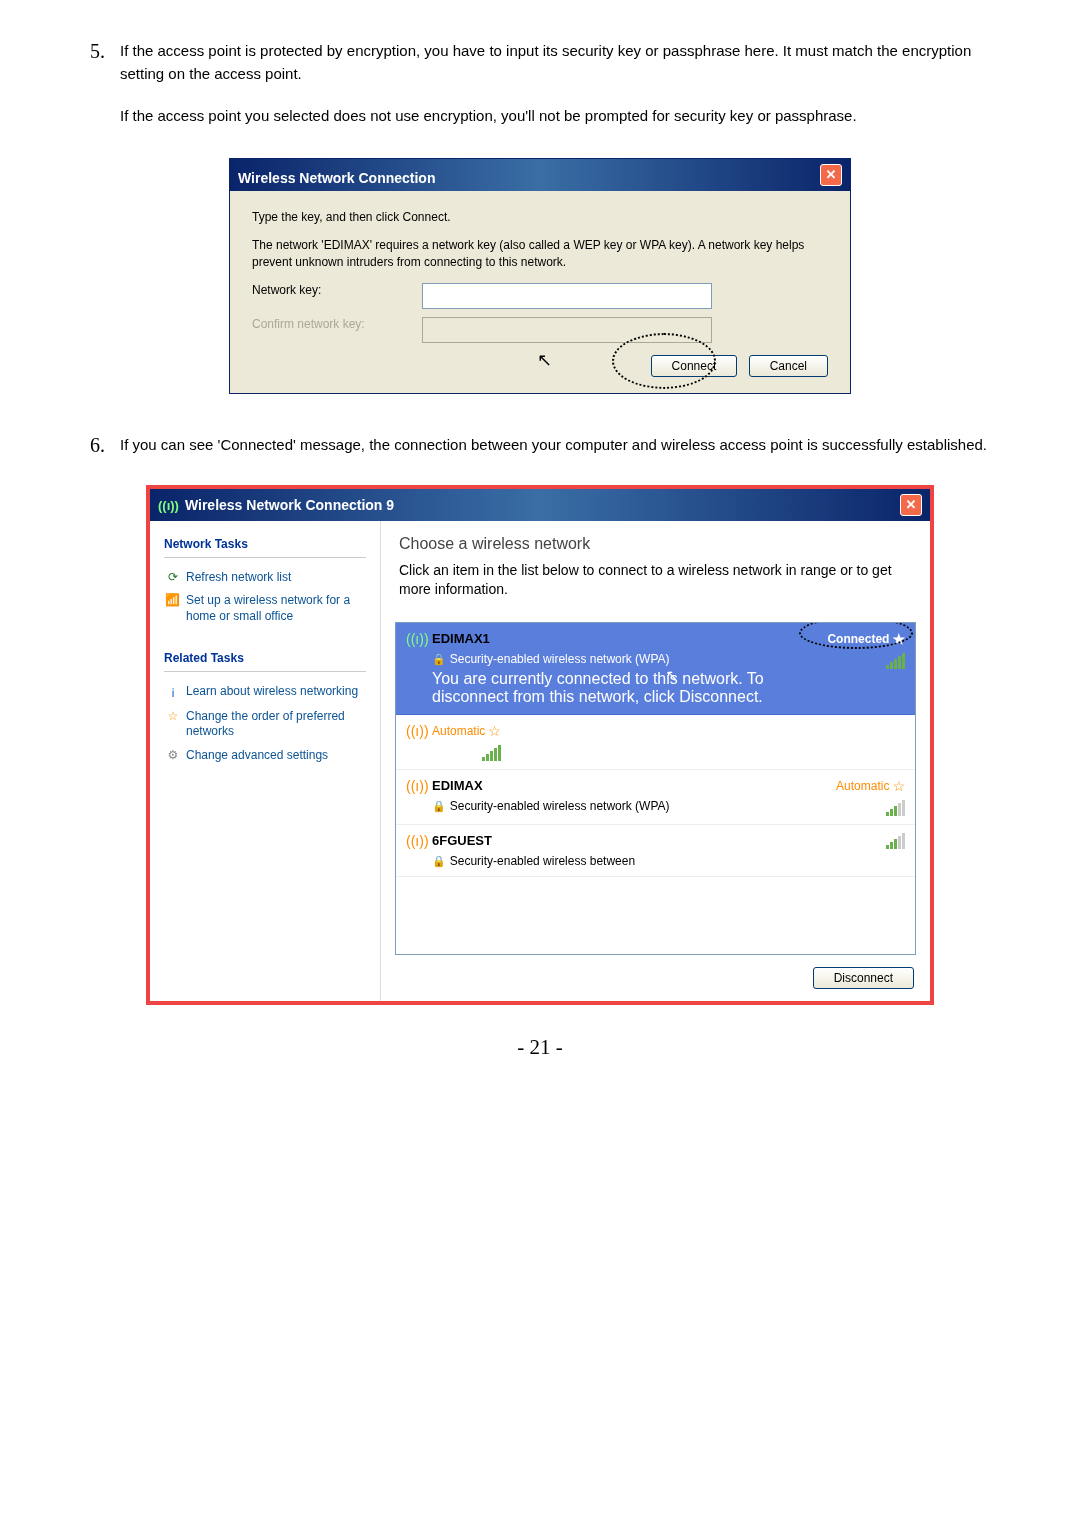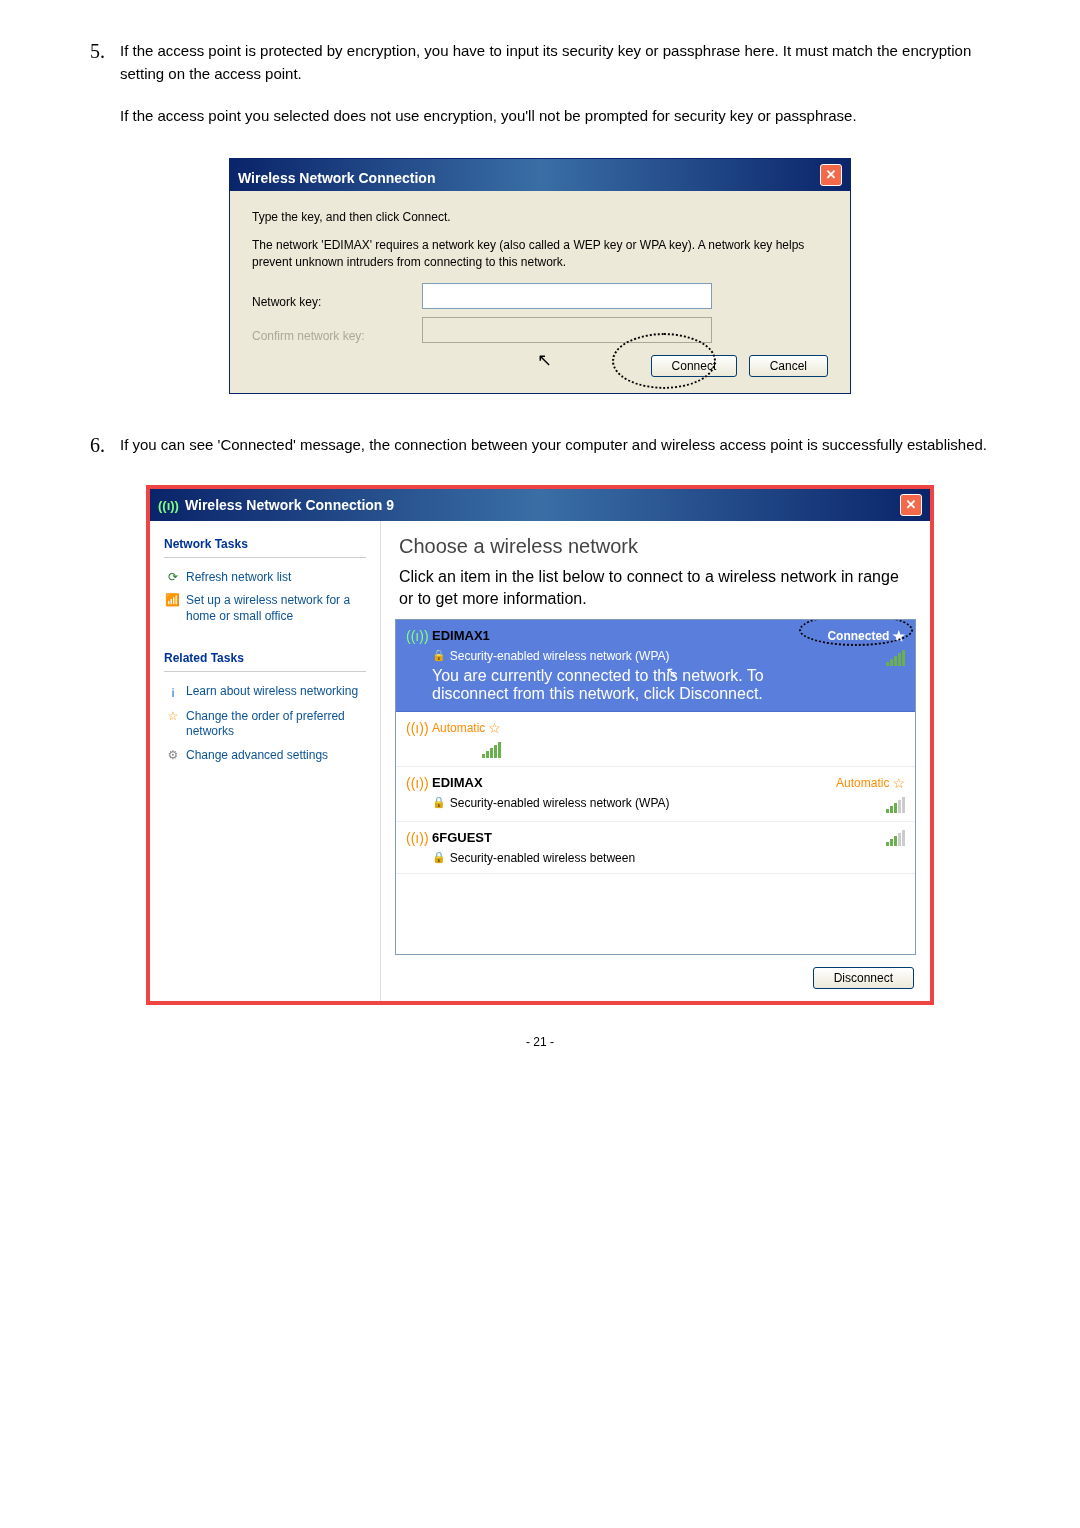--- a/index.html
+++ b/index.html
@@ -7,43 +7,43 @@
 .step-num{font-family:Georgia,'Times New Roman',serif;font-size:20px;color:#000}
 .step-row{display:flex;margin-bottom:12px}
 .step-num-col{width:30px;flex-shrink:0}
 .step-text{flex:1;line-height:1.5}
 .sub-text{margin-left:30px;margin-top:20px;margin-bottom:30px;line-height:1.5}
 .dialog1{width:620px;margin:0 auto 40px;border:1px solid #0a246a;background:#ece9d8;font-family:Tahoma,sans-serif;font-size:12px}
 .titlebar1{background:linear-gradient(to right,#0a246a,#3a6ea5,#0a246a);color:#fff;padding:5px 8px;font-size:14px;font-weight:bold;display:flex;align-items:flex-end;justify-content:space-between}
 .close-btn{width:20px;height:20px;background:#f5694b;border:1px solid #fff;color:#fff;display:flex;align-items:center;justify-content:center;font-size:13px;font-weight:bold;border-radius:3px}
 .dlg-body{padding:18px 22px 16px}
 .dlg-text{margin-bottom:12px;line-height:1.4}
-.field-row{display:flex;align-items:flex-end;margin:8px 0}
+.field-row{display:flex;align-items:flex-start;margin:8px 0}
 .field-label{width:170px}
 .field-input{width:280px;height:20px;border:1px solid #7f9db9;background:#fff;padding:2px 4px}
 .field-input.disabled{background:#ece9d8;border:1px solid #aca899}
 .disabled-label{color:#aca899}
 .btn-row{text-align:right;margin-top:12px;position:relative}
 .win-btn{display:inline-block;padding:3px 20px;border:1px solid #003c74;background:linear-gradient(to bottom,#fff,#ece9d8);border-radius:3px;font-size:12px;margin-left:8px}
 .cursor-arrow{position:absolute;left:285px;top:-6px;font-size:18px;color:#000}
 .dotted-circle{position:absolute;left:360px;top:-22px;width:100px;height:52px;border:2px dotted #000;border-radius:50%;pointer-events:none}
 .dialog2{width:780px;margin:0 auto;border:4px solid #ef4444;background:#fff;font-family:Tahoma,sans-serif;font-size:12px}
 .titlebar2{background:linear-gradient(to right,#0a246a,#3a6ea5,#0a246a);color:#fff;padding:5px 8px;font-size:14px;font-weight:bold;display:flex;align-items:center;justify-content:space-between}
 .ant-icon{color:#7fff7f;margin-right:6px;font-size:13px}
 .wnc-body{display:flex;height:480px}
 .left-panel{width:230px;background:#fff;padding:12px 0}
 .panel-section-title{font-weight:bold;color:#003399;font-size:12px;padding:4px 14px 6px}
 .panel-divider{border-top:1px solid #ccc;margin:0 14px 8px}
 .task-item{display:flex;align-items:flex-start;padding:4px 14px;color:#0b5394;font-size:12px}
 .task-icon{width:18px;margin-right:4px;text-align:center}
 .task-text{flex:1;line-height:1.3}
 .related-title{margin-top:18px}
 .right-panel{flex:1;background:#fff;display:flex;flex-direction:column;border-left:1px solid #ddd}
-.right-header{padding:14px 18px 8px;font-family:'Franklin Gothic Medium',Arial,sans-serif;font-size:20px;color:#444}
-.right-desc{padding:0 18px 8px;font-size:16px;line-height:1.4}
+.right-header{padding:14px 18px 8px;font-family:'Franklin Gothic Medium',Arial,sans-serif;font-size:16px;color:#444}
+.right-desc{padding:0 18px 22px;font-size:14px;line-height:1.4}
 .net-list{flex:1;margin:0 14px;border:1px solid #7f9db9;background:#fff;overflow:hidden;position:relative}
 .net-item{padding:8px 10px;display:flex;position:relative}
 .net-item.connected{background:#5a7edc;color:#fff;border-bottom:1px solid #4a6ecc}
 .net-item.normal{border-bottom:1px solid #eee}
 .net-signal-icon{width:26px;font-size:14px;color:#ff8c00}
 .connected .net-signal-icon{color:#7fff7f}
 .net-details{flex:1}
 .net-name{font-weight:bold;font-size:13px;margin-bottom:6px;color:#000}
 .connected .net-name{color:#000000}
 .net-sub{font-size:12px;display:flex;align-items:center;gap:4px}
@@ -53,21 +53,21 @@
 .status-label{font-size:12px;color:#ff8c00;display:flex;align-items:center;gap:3px}
 .connected .status-label{color:#fff;font-weight:bold}
 .bars{display:inline-flex;align-items:flex-end;gap:1px;height:16px}
 .bar{width:3px;background:#6ab04c}
 .bar.b1{height:4px}.bar.b2{height:7px}.bar.b3{height:10px}.bar.b4{height:13px}.bar.b5{height:16px}
 .bar.grey{background:#ccc}
 .star{color:#ff8c00;font-size:14px}
 .connected .star{color:#fff}
 .btn-row2{padding:12px 16px;text-align:right}
 .dotted-oval2{position:absolute;right:2px;top:-6px;width:110px;height:28px;border:2px dotted #000;border-radius:50%;pointer-events:none}
-.pagenum{text-align:center;margin-top:30px;font-family:Liberation Sans, sans-serif;font-size:12px}
+.pagenum{text-align:center;margin-top:30px;font-family:Liberation Serif, serif;font-size:21px}
 .connected-msg{font-size:16px;margin-top:4px}
 .cursor-small{position:absolute;top:44px;left:270px;font-size:14px;color:#fff;pointer-events:none}
 </style>
 </head>
 <body>
 
 <div class="page">
 
 <div class="step-row">
   <div class="step-num-col"><span class="step-num">5.</span></div>

